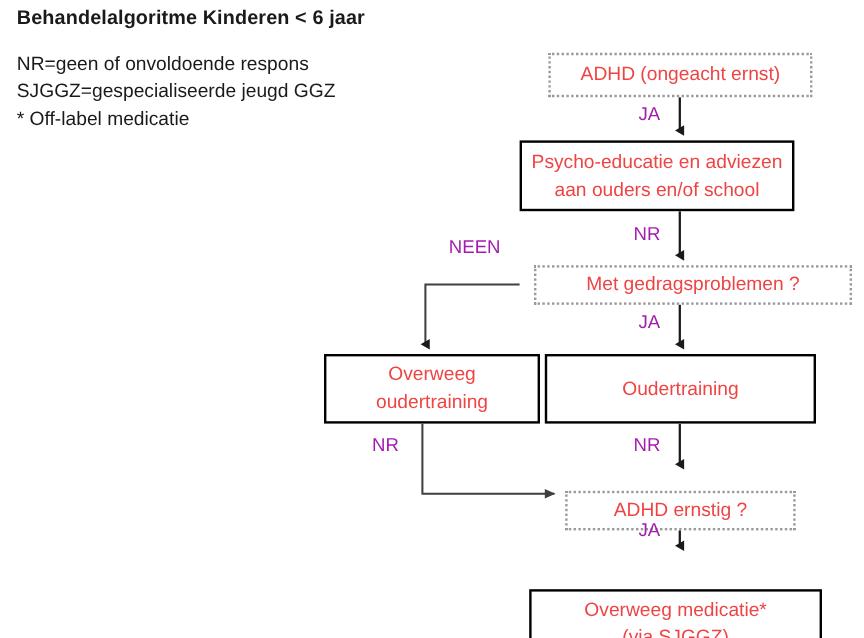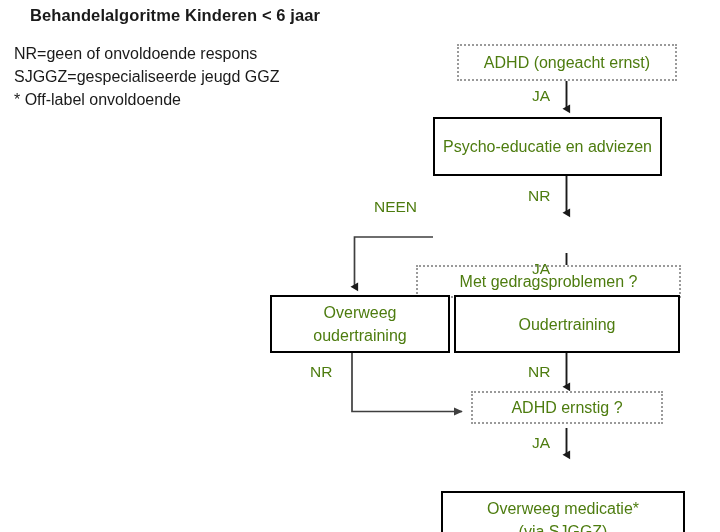--- a/index.html
+++ b/index.html
@@ -23,21 +23,21 @@
     position: absolute;
     left: 14px;
     top: 6px;
     width: 400px;
   }
   #legend .title {
     font-size: 16.5px;
     font-weight: bold;
     letter-spacing: 0.1px;
     white-space: nowrap;
-    margin: 0 0 16px 16px;
+    margin: 0 0 16px 0;
     line-height: 1.2;
   }
   #legend .note {
     font-size: 16px;
     line-height: 23px;
     white-space: nowrap;
     margin: 0;
   }
 
   
@@ -53,50 +53,50 @@
   .node {
     position: absolute;
     box-sizing: border-box;
     display: flex;
     align-items: center;
     justify-content: center;
     text-align: center;
     background: #ffffff;
     font-size: 16px;
     line-height: 23px;
-    color: #4d7c0f;
+    color: #ef4444;
   }
   .node.solid {
     border: 2.2px solid #000000;
   }
   .node.dotted {
     border: 2px dotted #9a9a9a;
   }
   .node .line2 { display: block; }
 
   
   .edge-label {
     position: absolute;
     font-size: 15.5px;
     line-height: 18px;
-    color: #4d7c0f;
+    color: #a21caf;
     white-space: nowrap;
     background: transparent;
   }
 </style>
 </head>
 <body>
 
 <div id="page">
 
   <div id="legend">
     <p class="title">Behandelalgoritme  Kinderen &lt; 6 jaar</p>
     <p class="note">NR=geen of onvoldoende  respons</p>
     <p class="note">SJGGZ=gespecialiseerde  jeugd GGZ</p>
-    <p class="note">* Off-label onvoldoende</p>
+    <p class="note">* Off-label medicatie</p>
   </div>
 
   <svg id="edges" viewBox="0 0 720 532">
     <defs>
       <marker id="arrowBlack" markerWidth="10" markerHeight="10" refX="5.2" refY="4" orient="auto" markerUnits="userSpaceOnUse">
         <path d="M0.6,0.4 L9.4,0.4 L5,8 Z" fill="#1a1a1a"></path>
       </marker>
       <marker id="arrowRight" markerWidth="10" markerHeight="10" refX="8.6" refY="4.6" orient="auto" markerUnits="userSpaceOnUse">
         <path d="M0.6,0.6 L9.4,4.6 L0.6,8.6 Z" fill="#3f3f3f"></path>
       </marker>
@@ -124,41 +124,42 @@
     <line x1="566.5" y1="428" x2="566.5" y2="455" stroke="#1a1a1a" stroke-width="1.9" marker-end="url(#arrowBlack)"></line>
   </svg>
 
   <div class="node dotted" style="left:457px; top:44px; width:220px; height:37px;">
     <span>ADHD (ongeacht ernst)</span>
   </div>
 
   <div class="node solid" style="left:433px; top:117px; width:229px; height:59px;">
     <span>
       <span class="line2">Psycho-educatie en adviezen</span>
+      <span class="line2">aan ouders en/of school</span>
     </span>
   </div>
 
-  <div class="node dotted" style="left:416px; top:221px; width:265px; height:33px;margin-top:44px;">
+  <div class="node dotted" style="left:445px; top:221px; width:265px; height:33px;">
     <span>Met gedragsproblemen ?</span>
   </div>
 
   <div class="node solid" style="left:270px; top:295px; width:180px; height:58px;">
     <span>
       <span class="line2">Overweeg</span>
       <span class="line2">oudertraining</span>
     </span>
   </div>
 
   <div class="node solid" style="left:454px; top:295px; width:226px; height:58px;">
     <span>
       <span class="line2">Oudertraining</span>
     </span>
   </div>
 
-  <div class="node dotted" style="left:471px; top:391px; width:192px; height:33px;">
+  <div class="node dotted" style="left:471px; top:409px; width:192px; height:33px;">
     <span>ADHD ernstig ?</span>
   </div>
 
   <div class="node solid" style="left:441px; top:463px; width:244px; height:58px;margin-top:28px;">
     <span>
       <span class="line2">Overweeg medicatie*</span>
       <span class="line2">(via SJGGZ)</span>
     </span>
   </div>
 

